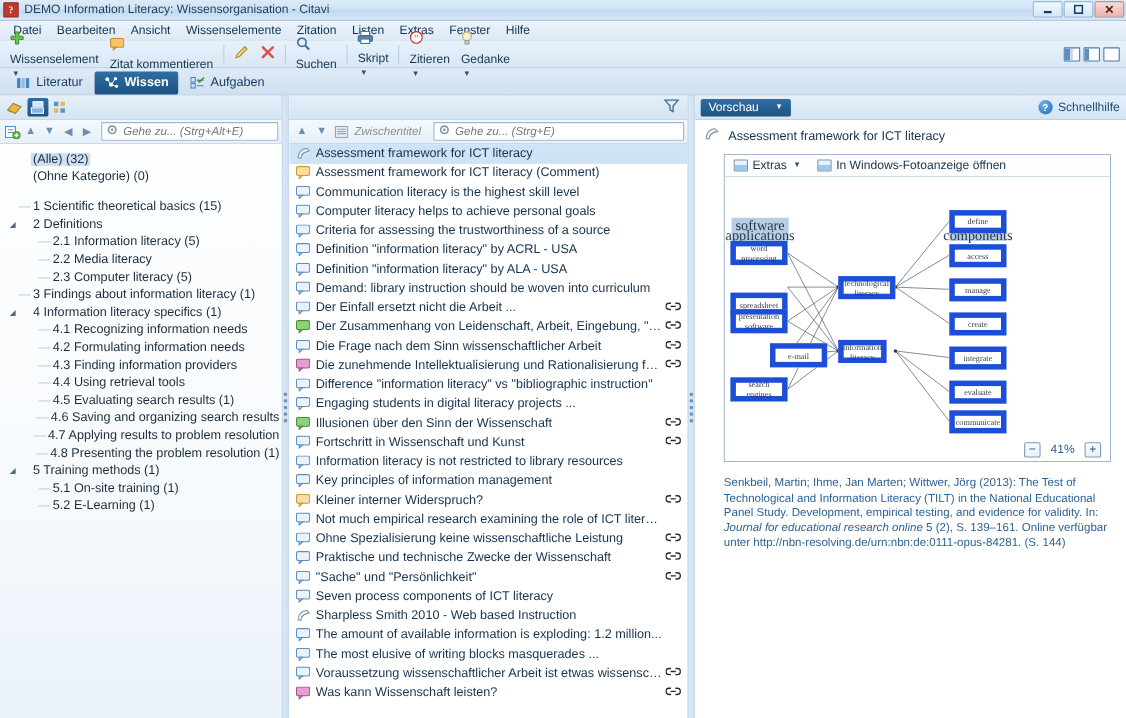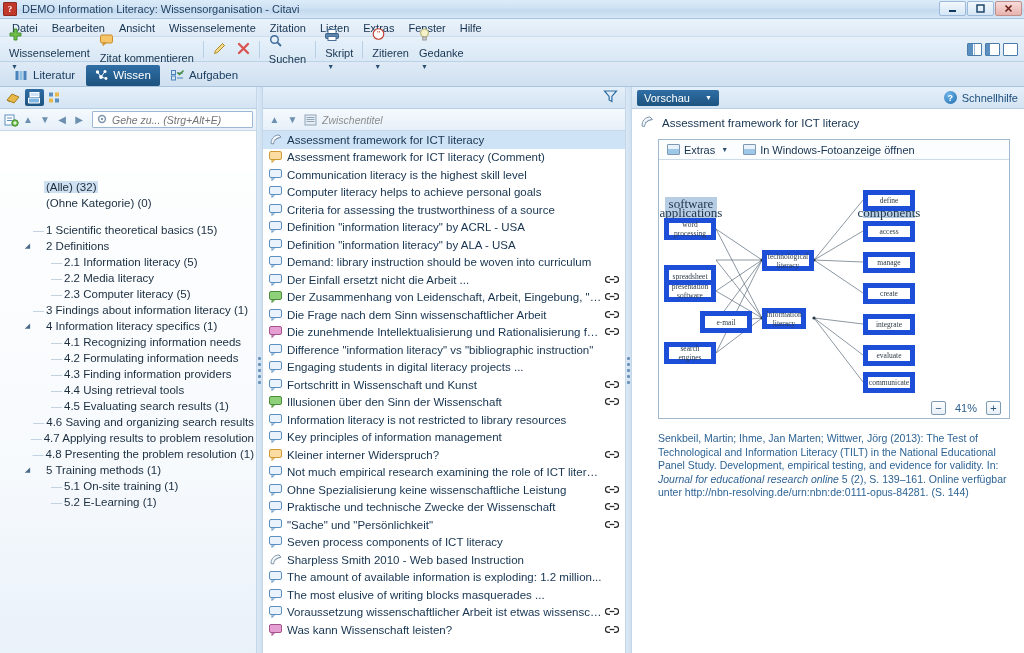--- a/index.html
+++ b/index.html
@@ -100,21 +100,21 @@
     border-bottom: 1px solid #a9c4de;
   }
   .ws-tab {
     display: flex; align-items: center; gap: 5px;
     height: 21px; padding: 0 9px;
     font-size: 11.5px; color: #1b3e61;
     border-radius: 2px; cursor: default;
   }
   .ws-tab.active {
     background: linear-gradient(#2f6ea5, #1d537f);
-    color: #fff; font-weight: normal;
+    color: #fff; font-weight: bold;
   }
   .ws-tab .ti { width: 13px; height: 13px; display:block; }
 
   
   .panes { flex: 1; display: flex; min-height: 0; background: #d7e6f4; }
 
   .pane { display: flex; flex-direction: column; min-height: 0; background: #fff; }
 
   .pane-header {
     height: 22px;
@@ -152,24 +152,23 @@
     font-family: "Liberation Sans", sans-serif;
     font-size: 10.5px; font-style: italic; color: #8a8a8a;
     background: transparent;
   }
   .goto-label { font-size: 10.5px; font-style: italic; color: #8d8d8d; white-space: nowrap; }
 
   
   .cat-body {
     flex: 1; overflow: hidden;
     background: linear-gradient(#fdfefe 0%, #f7fafd 60%, #e9f1f9 100%);
-    padding: 6px 0 0 16px;
+    padding: 6px 0 0 0;
     font-size: 11.5px; color: #1a2d3f;
     position: relative;
-    margin-top: 42px;
   }
   .cat-row {
     height: 16px; display: flex; align-items: center;
     white-space: nowrap; padding-left: 6px; cursor: default;
   }
   .cat-row .lbl { padding: 0 2px; }
   .cat-row.sel .lbl { background: #cfe0f0; }
   .twisty {
     width: 11px; font-size: 7px; color: #4a6a88;
     display: inline-block; text-align: center;
@@ -633,20 +632,29 @@
       <div class="pane-subbar">
         <div class="arrowbtn">▲</div>
         <div class="arrowbtn">▼</div>
         <div class="arrowbtn">
           <svg width="13" height="12">
               <rect x="1" y="1" width="11" height="10" fill="#e8eef4" stroke="#8fa5ba"></rect>
               <path d="M2.5 3.5 h8 M2.5 5.5 h8 M2.5 7.5 h8" stroke="#8fa5ba"></path>
             </svg>
         </div>
         <span class="goto-label" style="margin:0 6px 0 2px;">Zwischentitel</span>
+        <div class="goto-box">
+          <span>
+            <svg width="12" height="12">
+                <circle cx="6" cy="6" r="3.4" fill="none" stroke="#7e96ad" stroke-width="1.5"></circle>
+                <circle cx="6" cy="6" r="1.2" fill="#7e96ad"></circle>
+              </svg>
+          </span>
+          <input placeholder="Gehe zu... (Strg+E)" style="">
+        </div>
       </div>
       <div class="list-body" id="k-list">
           <div class="k-row sel">
             <span class="kico">
               <svg width="14" height="13">
                 <path d="M2 10.5 C2 6, 5 2, 10 2 L12 4.2 C8 4.8, 5 7, 4.5 11 Z" fill="#f4f8fb" stroke="#7e96ad"></path>
                 <path d="M4.8 7.6 C6.6 6.1, 8.6 5.2, 11.2 4.6" stroke="#7e96ad" stroke-width="0.8" fill="none"></path>
               </svg>
             </span>
             <span class="ktext">Assessment framework for ICT literacy</span>
@@ -802,41 +810,41 @@
                 <rect x="0.5" y="0.5" width="12" height="8" rx="1.5" fill="#eaf3fb" stroke="#5b8fc0"></rect>
                 <path d="M3 8.5 v3 L6 8.5 z" fill="#eaf3fb" stroke="#5b8fc0"></path>
               </svg>
             </span>
             <span class="ktext">Engaging students in digital literacy projects ...</span>
             <span class="klink"></span>
           </div>
           <div class="k-row">
             <span class="kico">
               <svg width="13" height="12">
-                <rect x="0.5" y="0.5" width="12" height="8" rx="1.5" fill="#eaf3fb" stroke="#5b8fc0"></rect>
-                <path d="M3 8.5 v3 L6 8.5 z" fill="#eaf3fb" stroke="#5b8fc0"></path>
-              </svg>
-            </span>
-            <span class="ktext">Fortschritt in Wissenschaft und Kunst</span>
+                <rect x="0.5" y="0.5" width="12" height="8" rx="1.5" fill="#8fd07a" stroke="#4c8c3a"></rect>
+                <path d="M3 8.5 v3 L6 8.5 z" fill="#8fd07a" stroke="#4c8c3a"></path>
+              </svg>
+            </span>
+            <span class="ktext">Illusionen über den Sinn der Wissenschaft</span>
             <span class="klink"><svg width="14" height="9">
                 <g fill="none" stroke="#2b2b2b" stroke-width="1.3">
                   <path d="M5 1.7 H3.2 A2.8 2.8 0 0 0 3.2 7.3 H5"></path>
                   <path d="M9 1.7 h1.8 A2.8 2.8 0 0 1 10.8 7.3 H9"></path>
                   <path d="M4.6 4.5 h4.8"></path>
                 </g>
               </svg></span>
           </div>
           <div class="k-row">
             <span class="kico">
               <svg width="13" height="12">
-                <rect x="0.5" y="0.5" width="12" height="8" rx="1.5" fill="#8fd07a" stroke="#4c8c3a"></rect>
-                <path d="M3 8.5 v3 L6 8.5 z" fill="#8fd07a" stroke="#4c8c3a"></path>
-              </svg>
-            </span>
-            <span class="ktext">Illusionen über den Sinn der Wissenschaft</span>
+                <rect x="0.5" y="0.5" width="12" height="8" rx="1.5" fill="#eaf3fb" stroke="#5b8fc0"></rect>
+                <path d="M3 8.5 v3 L6 8.5 z" fill="#eaf3fb" stroke="#5b8fc0"></path>
+              </svg>
+            </span>
+            <span class="ktext">Fortschritt in Wissenschaft und Kunst</span>
             <span class="klink"><svg width="14" height="9">
                 <g fill="none" stroke="#2b2b2b" stroke-width="1.3">
                   <path d="M5 1.7 H3.2 A2.8 2.8 0 0 0 3.2 7.3 H5"></path>
                   <path d="M9 1.7 h1.8 A2.8 2.8 0 0 1 10.8 7.3 H9"></path>
                   <path d="M4.6 4.5 h4.8"></path>
                 </g>
               </svg></span>
           </div>
           <div class="k-row">
             <span class="kico">

